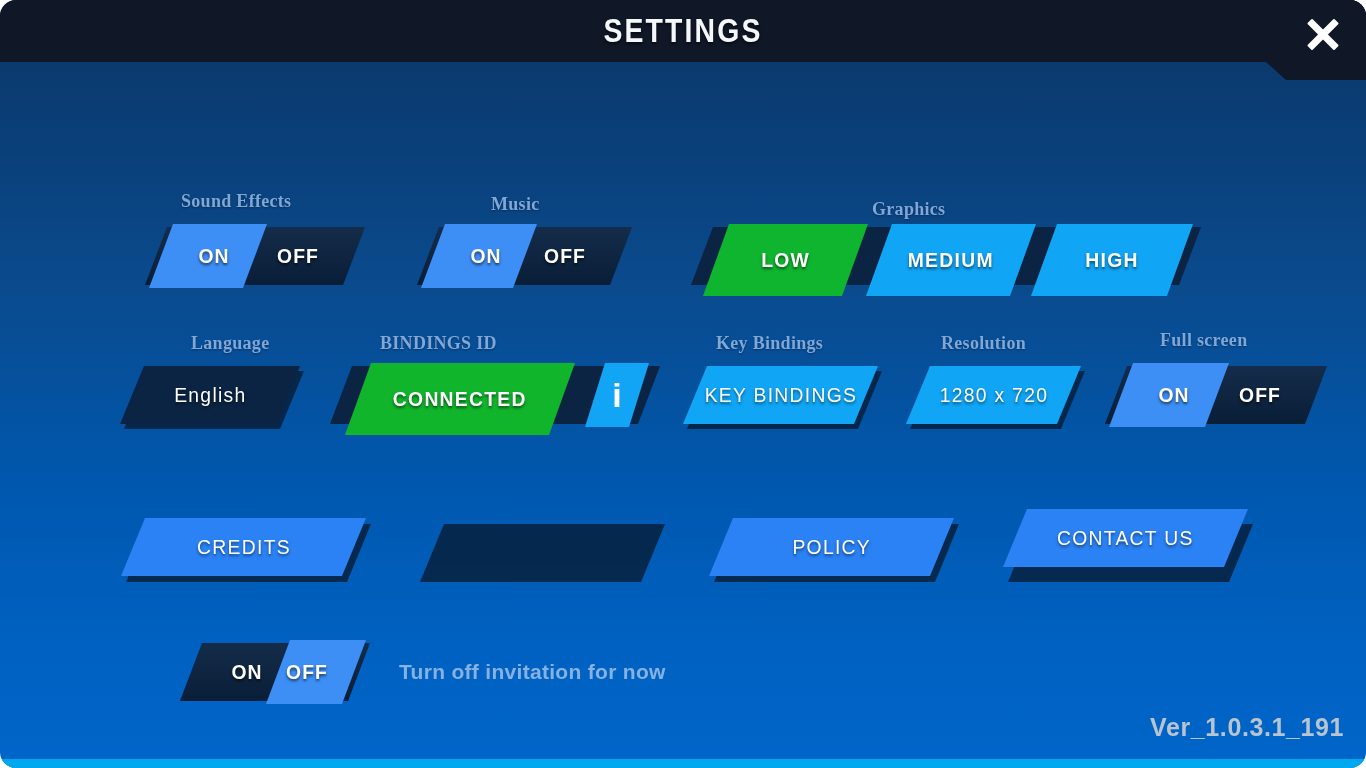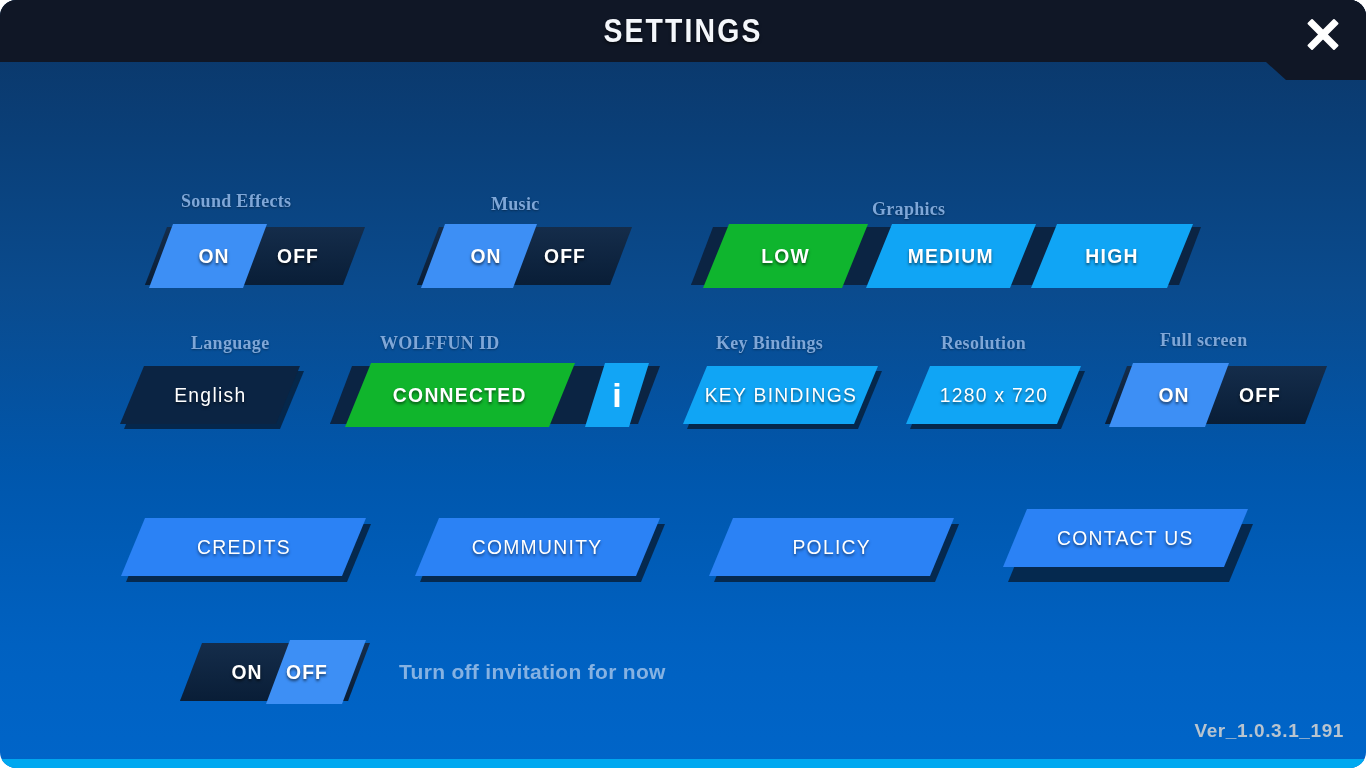--- a/index.html
+++ b/index.html
@@ -139,21 +139,21 @@
   .seg-track {
     position: absolute;
     height: 58px;
     background: #0b2443;
     clip-path: polygon(22px 0, 100% 0, calc(100% - 22px) 100%, 0 100%);
     box-shadow: 0 4px 0 rgba(0,0,0,.28);
   }
   .seg {
     position: absolute;
     top: -3px;
-    height: 64px;
+    height: 72px;
     clip-path: polygon(26px 0, 100% 0, calc(100% - 26px) 100%, 0 100%);
     display: flex;
     align-items: center;
     justify-content: center;
     color: #fff;
     font-size: 21px;
     font-weight: 700;
     letter-spacing: 1.4px;
     text-shadow: 0 2px 3px rgba(0,0,0,.55);
     cursor: pointer;
@@ -184,21 +184,21 @@
     background: #06203c;
     clip-path: polygon(24px 0, 100% 0, calc(100% - 24px) 100%, 0 100%);
     opacity: .85;
   }
 
   
   #version {
     position: absolute;
     right: 22px; bottom: 26px;
     color: #b8c4cf;
-    font-size: 19px;
+    font-size: 25px;
     font-weight: 700;
     letter-spacing: .6px;
   }
 
   #bottom-strip {
     position: absolute;
     left: 0; bottom: 0;
     width: 1366px; height: 9px;
     background: #00a8f0;
   }
@@ -277,21 +277,21 @@
   <div class="seg" style="left:1031px; top:224px; width:162px; background:#10a5f5;">
     <span>HIGH</span>
   </div>
 
   <div class="skew-label" style="left:172px; top:333px;margin-left:19px;">Language</div>
   <div class="pshadow" style="left:124px; top:371px; width:180px;"></div>
   <div class="pbtn" style="left:120px; top:366px; width:180px; background:#0b2443;">
     <span>English</span>
   </div>
 
-  <div class="skew-label" style="left:380px; top:333px;">WOLFFUN ID</div>
+  <div class="skew-label" style="left:380px; top:333px;">BINDINGS ID</div>
   <div class="seg-track" style="left:330px; top:366px; width:330px;"></div>
   <div class="seg" style="left:345px; top:363px; width:230px; background:#10b52c;">
     <span>CONNECTED</span>
   </div>
   <div id="info-btn" style="left:585px; top:363px;">
     <div class="glyph">i</div>
   </div>
 
   <div class="skew-label" style="left:716px; top:333px;">Key Bindings</div>
   <div class="pshadow" style="left:687px; top:371px; width:195px;"></div>
@@ -312,23 +312,20 @@
     <div class="opt on-txt">ON</div>
     <div class="opt off-txt">OFF</div>
   </div>
 
   <div class="pshadow" style="left:126px; top:524px; width:245px;"></div>
   <div class="pbtn" style="left:121px; top:518px; width:245px; background:#2b82f5;justify-content:center;">
     <span>CREDITS</span>
   </div>
 
   <div class="pshadow" style="left:420px; top:524px; width:245px;"></div>
-  <div class="pbtn" style="left:415px; top:518px; width:245px; background:#2b82f5;">
-    <span>COMMUNITY</span>
-  </div>
 
   <div class="pshadow" style="left:714px; top:524px; width:245px;"></div>
   <div class="pbtn" style="left:709px; top:518px; width:245px; background:#2b82f5;">
     <span>POLICY</span>
   </div>
 
   <div class="pshadow" style="left:1008px; top:524px; width:245px;"></div>
   <div class="pbtn" style="left:1003px; top:509px; width:245px; background:#2b82f5;">
     <span>CONTACT US</span>
   </div>

